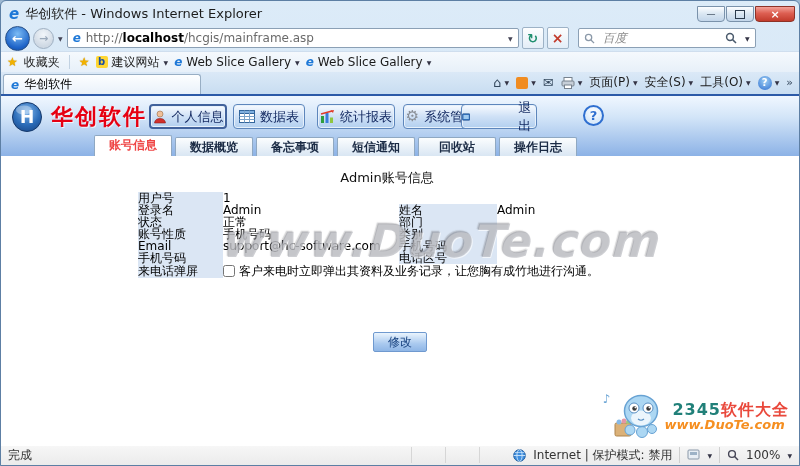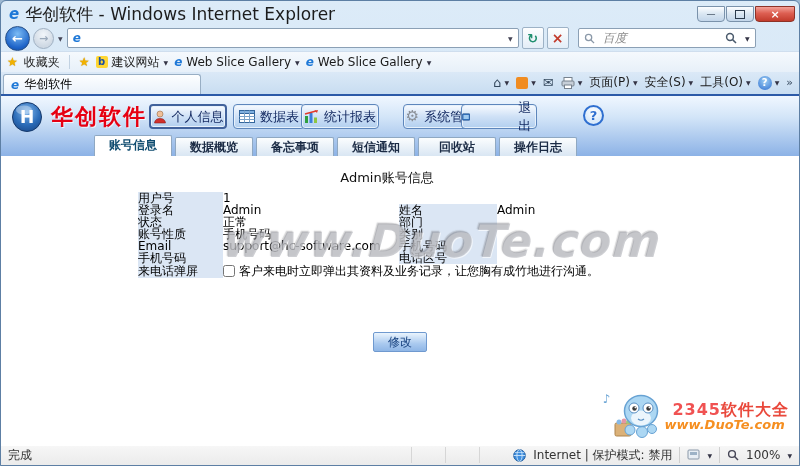--- a/index.html
+++ b/index.html
@@ -2,21 +2,21 @@
 <html><head>
 <meta charset="utf-8">
 <style>
   html,body{margin:0;padding:0;background:#9db8d2;}
   body{width:800px;height:466px;font-family:"DejaVu Sans","Liberation Sans",sans-serif;font-size:12px;-webkit-font-smoothing:antialiased;}
   .window{position:relative;width:800px;height:466px;box-sizing:border-box;border:1px solid #5d7fa4;border-radius:6px 6px 0 0;background:linear-gradient(#dcebf8,#c6dbf0);overflow:hidden;}
 
   
   .titlebar{height:22px;display:flex;align-items:center;padding:2px 4px 0 8px;gap:6px;}
   .ie-glyph{color:#1e78d7;font-weight:bold;font-style:italic;font-size:15px;line-height:14px;}
-  .title-text{color:#1c1c1c;font-size:17px;white-space:nowrap;}
+  .title-text{color:#1c1c1c;font-size:13px;white-space:nowrap;}
   .win-btns{margin-left:auto;display:flex;gap:1px;}
   .win-btn{width:28px;height:16px;border:1px solid #7a92ab;border-radius:0 0 4px 4px;background:linear-gradient(#fdfeff,#d9e6f2 50%,#c3d6ea);display:flex;align-items:center;justify-content:center;font-size:9px;color:#2b3b4d;box-sizing:border-box;}
   .win-btn.close{width:40px;background:linear-gradient(#f3a198,#dd5f52 45%,#c23b2c);border-color:#8e3227;color:#fff;font-size:11px;font-weight:bold;}
   .max-box{width:8px;height:7px;border:1px solid #2b3b4d;}
 
   
   .navbar{height:26px;display:flex;align-items:center;padding:0 4px;gap:3px;}
   .nav-circle{width:25px;height:25px;border-radius:50%;display:flex;align-items:center;justify-content:center;border:1px solid #274f86;background:radial-gradient(circle at 50% 30%,#7cbcf5,#1d63c8 70%,#134a9e);color:#fff;font-size:13px;font-weight:bold;box-sizing:border-box;}
   .nav-circle.fwd{width:21px;height:21px;background:radial-gradient(circle at 50% 30%,#f2f6fa,#cfd9e4 70%);border-color:#9fb0c2;color:#9aa9ba;font-size:11px;}
   .tiny-dd{font-size:6px;color:#44engers;color:#445;padding:0 1px;}
@@ -53,41 +53,41 @@
   
   .page{height:350px;background:#fff;position:relative;}
   .app-header{height:60px;background:linear-gradient(180deg,#f0f7ff 0%,#d3e5f8 35%,#8cb2e6 100%);border-top:2px solid #2c5aa8;position:relative;}
   .logo{position:absolute;left:10px;top:5px;display:flex;align-items:center;gap:8px;}
   .logo-text{color:#e60012;font-weight:bold;font-size:22px;letter-spacing:2px;text-shadow:1px 1px 0 rgba(255,255,255,.7);}
   .nav-btn{position:absolute;top:8px;height:25px;box-sizing:border-box;border:1px solid #5d86bc;border-radius:4px;background:linear-gradient(#f8fbff,#cfe1f6 50%,#b2cfef);box-shadow:inset 0 0 0 1px #e7f1fb;display:flex;align-items:center;justify-content:center;gap:5px;color:#10265e;font-weight:normal;font-size:13px;cursor:pointer;}
   .nav-btn.sel{border:2px solid #41629c;}
   .help-btn{position:absolute;left:582px;top:9px;width:21px;height:21px;border-radius:50%;background:radial-gradient(circle at 50% 30%,#fff,#dcebfa 60%);border:2px solid #2f6fd0;color:#2f6fd0;font-weight:bold;font-size:13px;display:flex;align-items:center;justify-content:center;box-sizing:border-box;}
   .app-tabs{position:absolute;left:93px;bottom:0;display:flex;gap:3px;align-items:flex-end;}
   .app-tab{width:78px;height:19px;box-sizing:border-box;background:linear-gradient(#fbfdfe,#d9e6f3);border:1px solid #8fa8c2;border-bottom:none;border-radius:2px 2px 0 0;text-align:center;font-weight:bold;font-size:12px;line-height:18px;color:#1b2b45;cursor:pointer;white-space:nowrap;}
-  .app-tab.active{background:#fff;height:21px;color:#0c4a6e;}
+  .app-tab.active{background:#fff;height:21px;color:#ef4444;}
 
   .content{height:290px;position:relative;background:#fff;}
   .page-title{position:absolute;top:13px;left:0;width:726px;text-align:center;color:#111;font-size:13px;padding-left:23px;}
   table.form{position:absolute;left:137px;top:36px;border-collapse:collapse;}
   table.form td{padding:0;height:12px;font-size:12px;line-height:12px;white-space:nowrap;color:#000;}
   td.fl{width:85px;background:#dbe6f4;}
   td.fv{width:176px;}
   td.fl2{width:98px;background:#dbe6f4;}
   td.fl2.blank{background:transparent;}
   td.fv2{width:165px;}
   tr.cbrow td{height:14px;}
   tr.cbrow input{width:12px;height:12px;margin:0 4px 0 0;vertical-align:-2px;}
   .submit-btn{position:absolute;top:176px;left:50%;transform:translateX(-50%);width:54px;height:20px;border-radius:2px;border:1px solid #6f99cf;background:linear-gradient(#eaf4fd,#a9c9ef 60%,#8fb6e6);color:#16407e;font-size:12px;display:flex;align-items:center;justify-content:center;cursor:pointer;box-sizing:border-box;}
 
   .watermark{position:absolute;left:222px;top:58px;font-size:46px;font-weight:bold;font-style:italic;letter-spacing:1px;color:rgba(125,130,140,.38);text-shadow:1px 1px 0 rgba(255,255,255,.65),-1px -1px 1px rgba(90,90,95,.25);white-space:nowrap;transform:skewX(-4deg);pointer-events:none;}
   .mascot{position:absolute;right:10px;bottom:4px;display:flex;align-items:center;gap:4px;opacity:.92;}
   .note{color:#5b9bd0;font-size:12px;position:relative;top:-18px;}
   .badge-text{display:flex;flex-direction:column;line-height:15px;}
   .badge-line1{font-weight:bold;font-size:16px;letter-spacing:1px;}
-  .badge-digits{color:#ef4444;margin-left:8px;}
+  .badge-digits{color:#0f766e;margin-left:8px;}
   .badge-name{color:#e8392b;}
   .badge-url{color:#f5860f;font-weight:bold;font-size:13px;font-style:italic;}
 
   
   .statusbar{height:24px;box-sizing:border-box;background:linear-gradient(#f7f7f7,#ebebeb);border-top:1px solid #c6c6c6;border-bottom:3px solid #5a8ac2;display:flex;align-items:center;padding:0 7px;color:#333;}
   .status-right{margin-left:auto;display:flex;align-items:center;gap:7px;}
   .sseg{width:26px;height:16px;border-left:1px solid #d6d6d6;}
   .ssep{width:1px;height:16px;background:#cfcfcf;}
 </style>
 </head>
@@ -106,20 +106,21 @@
       <div class="win-btn close">×</div>
     </div>
   </div>
 
   <div class="navbar">
     <div class="nav-circle">←</div>
     <div class="nav-circle fwd">→</div>
     <span class="tiny-dd">▼</span>
     <div class="addr">
       <span class="mini-e">e</span>
+      <span><span class="proto">http://</span><span class="host">localhost</span><span class="path">/hcgis/mainframe.asp</span></span>
       <span class="addr-dd">▼</span>
     </div>
     <div class="sq-btn">
         <span class="refresh">↻</span>
       </div>
     <div class="sq-btn">
         <span class="stop">×</span>
       </div>
     <div class="search">
       <svg width="11" height="11" viewBox="0 0 12 12">
@@ -232,21 +233,21 @@
         <svg width="16" height="13" viewBox="0 0 16 13">
             <rect x=".5" y=".5" width="15" height="12" fill="#fff" stroke="#33669c"></rect>
             <rect x=".5" y=".5" width="15" height="3" fill="#7fb0e0" stroke="#33669c"></rect>
             <line x1="5.5" y1=".5" x2="5.5" y2="12.5" stroke="#7aa2c8"></line>
             <line x1="10.5" y1=".5" x2="10.5" y2="12.5" stroke="#7aa2c8"></line>
             <line x1=".5" y1="6.5" x2="15.5" y2="6.5" stroke="#7aa2c8"></line>
             <line x1=".5" y1="9.5" x2="15.5" y2="9.5" stroke="#7aa2c8"></line>
           </svg>
         <span>数据表</span>
       </div>
-      <div class="nav-btn" style="left:300px;width:78px;">
+      <div class="nav-btn" style="left:316px;width:78px;">
         <svg width="15" height="13" viewBox="0 0 15 13">
             <rect x="1" y="6" width="3" height="7" fill="#2e9e3e"></rect>
             <rect x="5.5" y="3" width="3" height="10" fill="#3a7edb"></rect>
             <rect x="10" y="7.5" width="3" height="5.5" fill="#8fc640"></rect>
             <polyline points="1,4 12,1" stroke="#e03a2a" stroke-width="1.4" fill="none"></polyline>
             <polygon points="14,0 10.5,0.5 13,3" fill="#e03a2a"></polygon>
           </svg>
         <span>统计报表</span>
       </div>
       <div class="nav-btn" style="left:402px;width:76px;">

